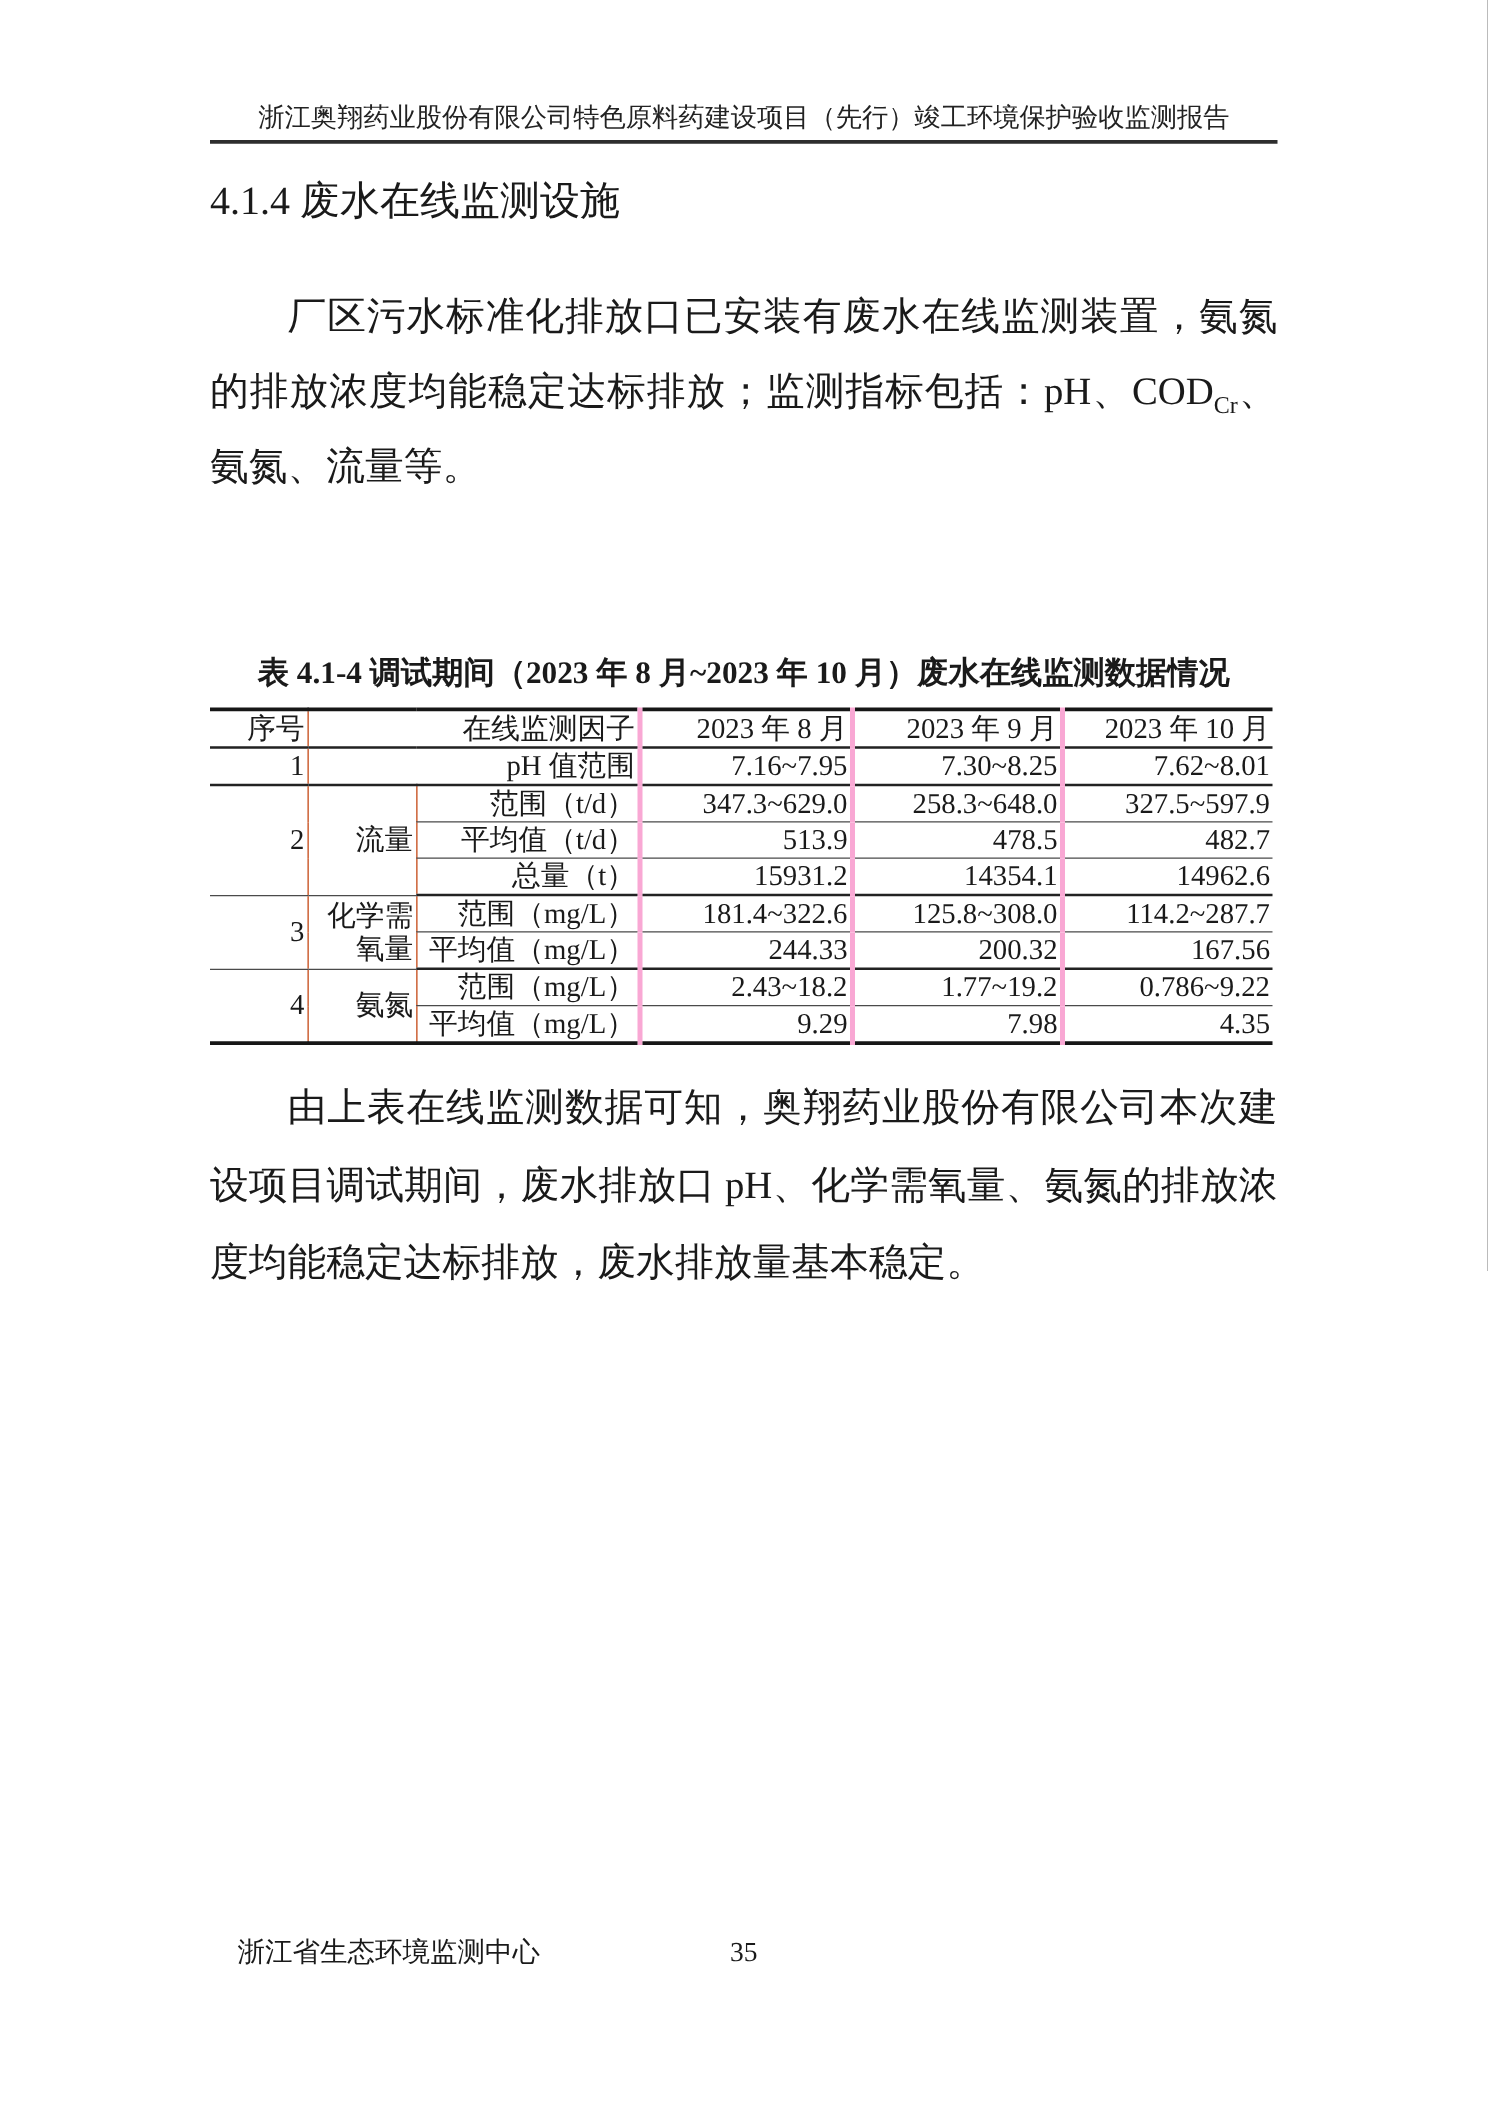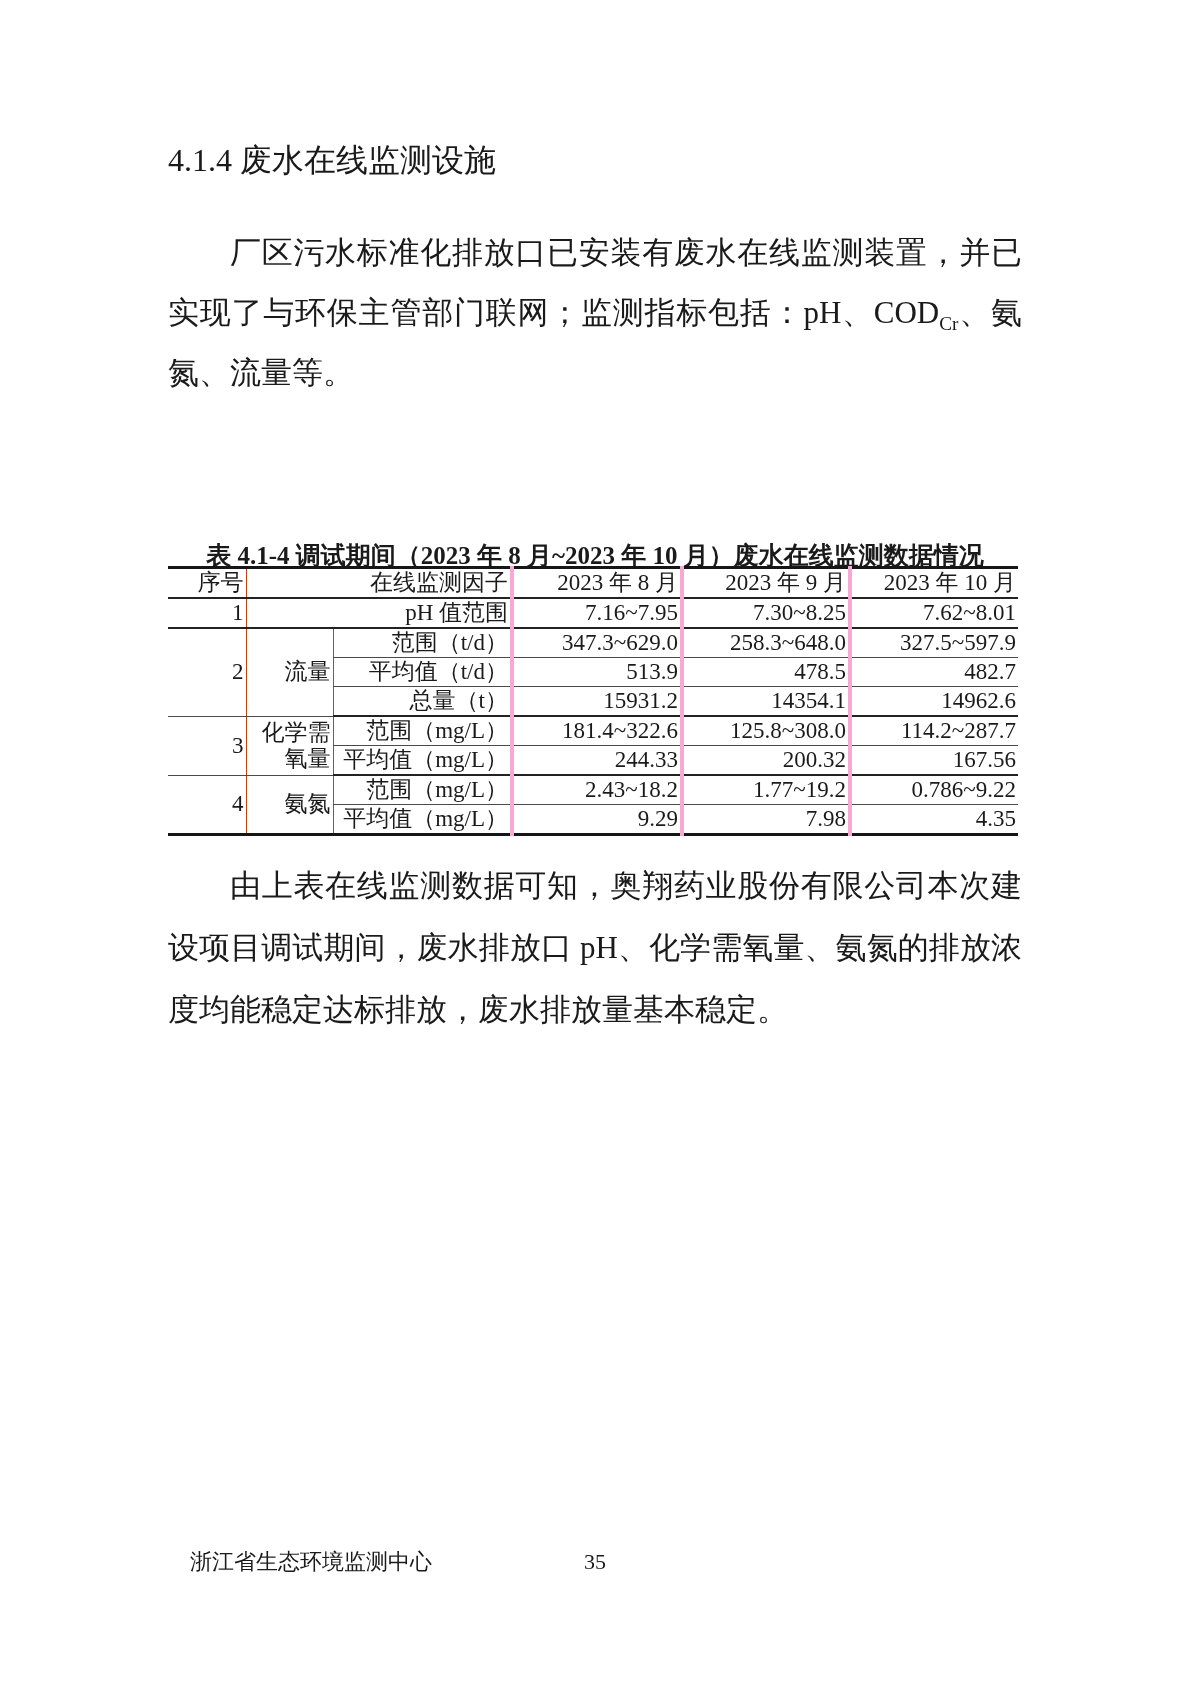--- a/index.html
+++ b/index.html
@@ -27,21 +27,21 @@
     position:absolute;left:168px;width:854px;
     font-size:31px;line-height:60px;
     text-align:justify;text-justify:inter-ideograph;
     text-indent:2em;word-break:break-all;
   }
   #para1{top:192px;}
   #para2{top:373px;}
   #para3{top:824px;line-height:62px;}
   .body-para sub{font-size:0.62em;line-height:0;}
   .table-title{
-    position:absolute;left:168px;top:540px;width:854px;
+    position:absolute;left:168px;top:523px;width:854px;
     text-align:center;font-size:25px;font-weight:bold;line-height:32px;
   }
   .data-table{
     position:absolute;left:168px;top:566px;
     width:850px;
     border-collapse:collapse;table-layout:fixed;
     border-top:3px solid #161616;
     border-bottom:3px solid #161616;
     font-size:23px;
   }
@@ -61,27 +61,30 @@
     font-size:22px;line-height:28px;color:#1a1a1a;
   }
   .footer-org{position:absolute;left:22px;top:0;}
   .footer-page{position:absolute;left:0;width:100%;text-align:center;top:0;}
 </style>
 </head>
 <body>
 
 <div class="page">
 
+  <div class="doc-header">
+    <span>浙江奥翔药业股份有限公司特色原料药建设项目（先行）竣工环境保护验收监测报告</span>
+  </div>
 
   <div class="section-heading">
     <span class="num">4.1.4 </span><span class="zh">废水在线监测设施</span>
   </div>
 
   <p class="body-para" id="para1">
-    <span>厂区污水标准化排放口已安装有废水在线监测装置，并已实现了与环保主管部门联网；监测指标包括：pH、COD</span><sub>Cr</sub><span>、氨氮、流量等。</span>
+    <span>厂区污水标准化排放口已安装有废水在线监测装置，氨氮的排放浓度均能稳定达标排放；监测指标包括：pH、COD</span><sub>Cr</sub><span>、氨氮、流量等。</span>
   </p>
 
 
   <div class="table-title">表 4.1-4 调试期间（2023 年 8 月~2023 年 10 月）废水在线监测数据情况</div>
 
   <table class="data-table">
     <colgroup>
       <col class="col-no">
         <col class="col-factor">
         <col class="col-stat">

